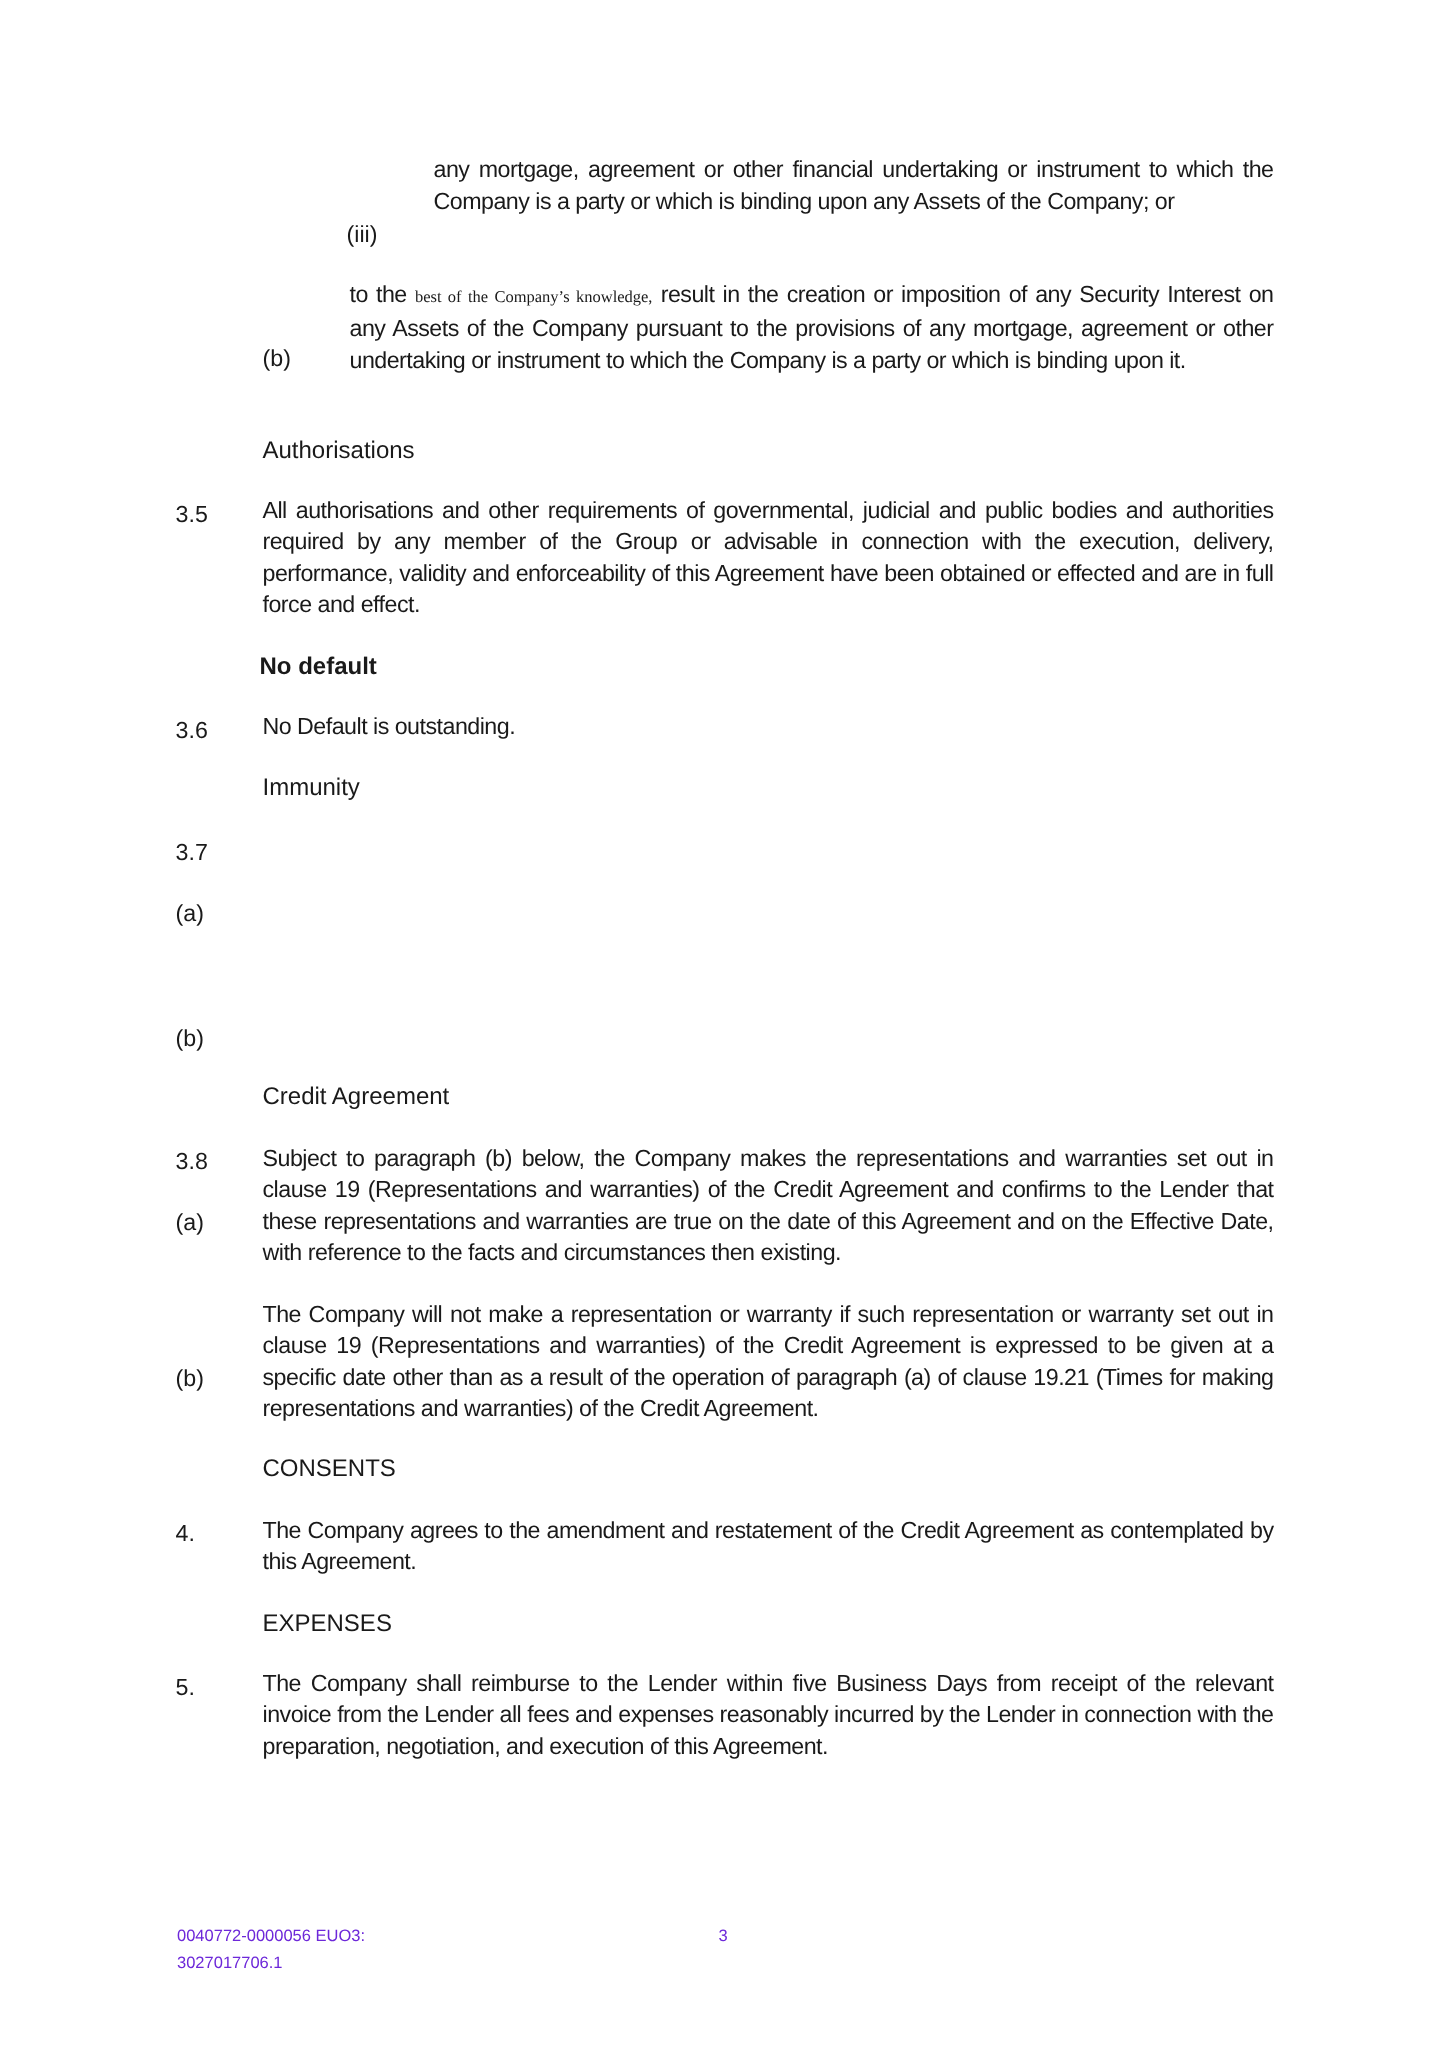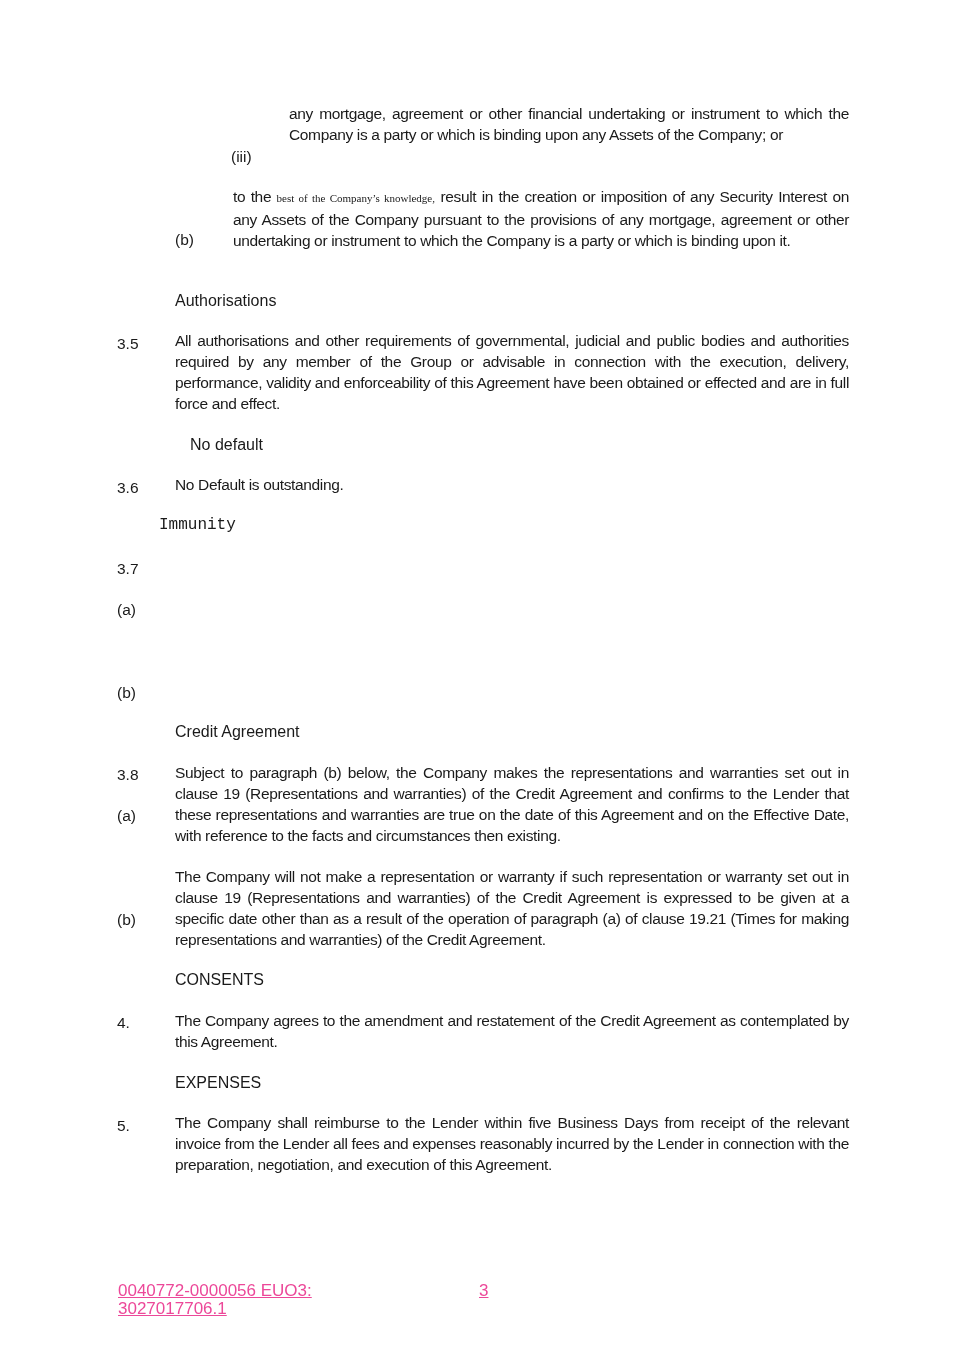--- a/index.html
+++ b/index.html
@@ -4,43 +4,43 @@
 <style>
   html, body { margin:0; padding:0; background:#ffffff; }
   body { width:965px; height:1365px; position:relative; overflow:hidden;
          font-family:"Liberation Sans", sans-serif; color:#1a1a1a; }
   .page { position:absolute; left:0; top:0; width:965px; height:1365px; }
   .block { position:absolute; font-size:15.5px; line-height:21px; letter-spacing:-0.35px; }
   .num { position:absolute; font-size:15.5px; line-height:21px;margin-top:43px; }
   .just { text-align:justify; text-align-last:left; }
   .serif { font-family:"Liberation Serif", serif; font-size:11px; letter-spacing:0; }
   .head { font-size:16px; letter-spacing:0; }
-  .footer { position:absolute; font-size:17px; line-height:18px; color:#ec4899;text-decoration:underline; }
+  .footer { position:absolute; font-size:11px; line-height:18px; color:#6d28d9; }
 </style>
 </head>
 <body>
 
 <div class="page">
 
   <div class="num" style="left:231px; top:103px;">(iii)</div>
   <div class="block just" style="left:289px; top:103px; width:560px;">any mortgage, agreement or other financial undertaking or instrument to which the Company is a party or which is binding upon any Assets of the Company; or</div>
 
   <div class="num" style="left:175px; top:186px;">(b)</div>
   <div class="block just" style="left:233px; top:186px; width:616px;"><span>to the </span><span class="serif">best of the Company’s knowledge,</span><span> result in the creation or imposition of any Security Interest on any Assets of the Company pursuant to the provisions of any mortgage, agreement or other undertaking or instrument to which the Company is a party or which is binding upon it.</span></div>
 
   <div class="num" style="left:117px; top:290px;">3.5</div>
   <div class="block head" style="left:175px; top:290px;">Authorisations</div>
   <div class="block just" style="left:175px; top:330px; width:674px;">All authorisations and other requirements of governmental, judicial and public bodies and authorities required by any member of the Group or advisable in connection with the execution, delivery, performance, validity and enforceability of this Agreement have been obtained or effected and are in full force and effect.</div>
 
   <div class="num" style="left:117px; top:434px;">3.6</div>
-  <div class="block head" style="left:190px; top:434px;">No default</div>
+  <div class="block head" style="left:173px; top:434px;font-weight:bold;">No default</div>
   <div class="block" style="left:175px; top:474px;">No Default is outstanding.</div>
 
   <div class="num" style="left:117px; top:515px;">3.7</div>
-  <div class="block head" style="left:159px; top:515px;font-family:Liberation Mono, monospace;">Immunity</div>
+  <div class="block head" style="left:175px; top:515px;">Immunity</div>
   <div class="num" style="left:117px; top:556px;">(a)</div>
   <div class="num" style="left:117px; top:639px;">(b)</div>
 
   <div class="num" style="left:117px; top:721px;">3.8</div>
   <div class="block head" style="left:175px; top:721px;">Credit Agreement</div>
   <div class="num" style="left:117px; top:762px;">(a)</div>
   <div class="block just" style="left:175px; top:762px; width:674px;">Subject to paragraph (b) below, the Company makes the representations and warranties set out in clause 19 (Representations and warranties) of the Credit Agreement and confirms to the Lender that these representations and warranties are true on the date of this Agreement and on the Effective Date, with reference to the facts and circumstances then existing.</div>
   <div class="num" style="left:117px; top:866px;">(b)</div>
   <div class="block just" style="left:175px; top:866px; width:674px;">The Company will not make a representation or warranty if such representation or warranty set out in clause 19 (Representations and warranties) of the Credit Agreement is expressed to be given at a specific date other than as a result of the operation of paragraph (a) of clause 19.21 (Times for making representations and warranties) of the Credit Agreement.</div>
 

